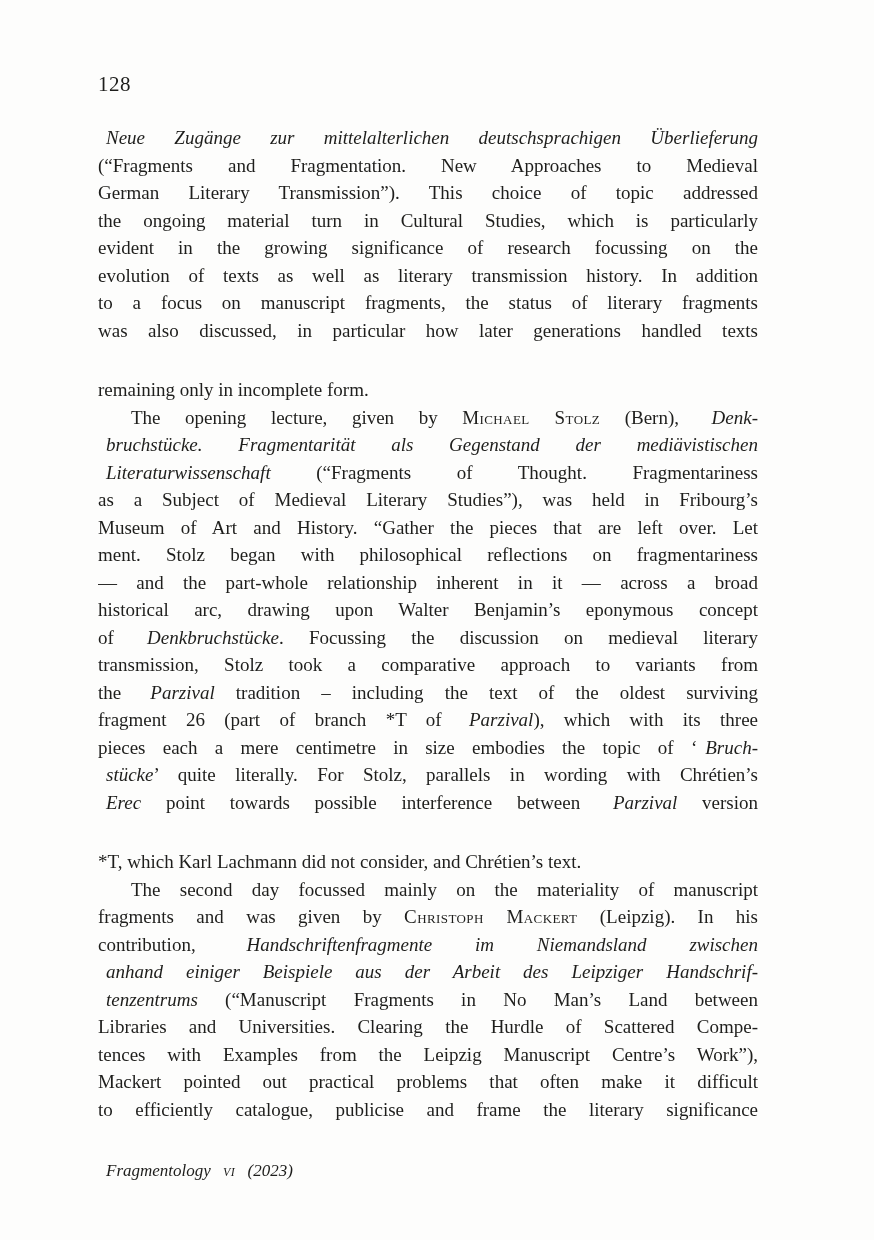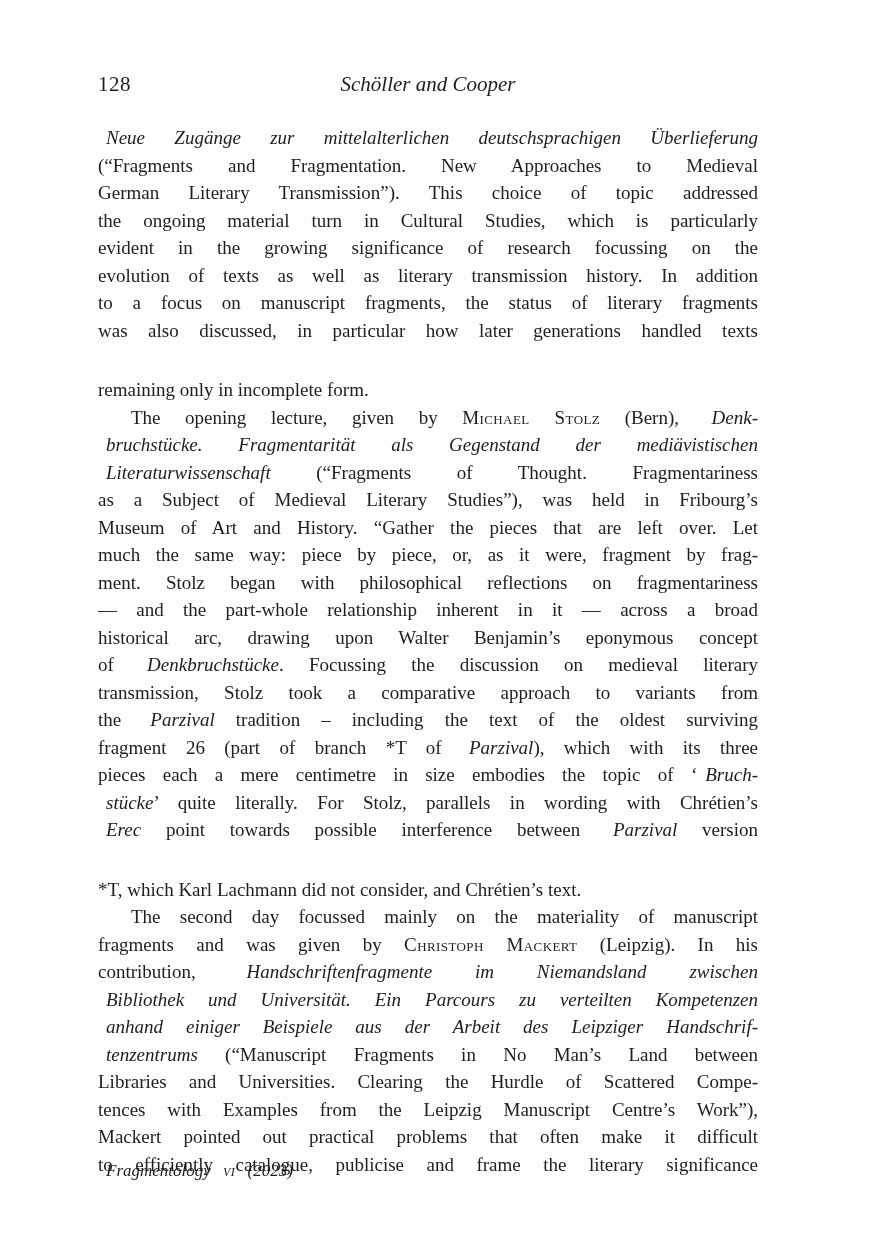--- a/index.html
+++ b/index.html
@@ -61,55 +61,52 @@
     font-family: Liberation Serif, serif;
   }
 </style>
 </head>
 <body>
 
 <div class="page">
 
   <div class="page-header">
     <span class="page-number">128</span>
-    <div class="running-title">Schöller and Cooper</div>
   </div>
 
   <div class="body-text">
 
   <div class="line"><span class="it">Neue Zugänge zur mittelalterlichen deutschsprachigen Überlieferung</span></div>
       <div class="line"><span>(“Fragments and Fragmentation. New Approaches to Medieval</span></div>
       <div class="line"><span>German Literary Transmission”). This choice of topic addressed</span></div>
       <div class="line"><span>the ongoing material turn in Cultural Studies, which is particularly</span></div>
       <div class="line"><span>evident in the growing significance of research focussing on the</span></div>
       <div class="line"><span>evolution of texts as well as literary transmission history. In addition</span></div>
       <div class="line"><span>to a focus on manuscript fragments, the status of literary fragments</span></div>
       <div class="line"><span>was also discussed, in particular how later generations handled texts</span></div>
       <div class="line last"><span>remaining only in incomplete form.</span></div>
       <div class="line indent"><span>The opening lecture, given by </span><span class="sc">Michael Stolz</span><span> (Bern), </span><span class="it">Denk-</span></div>
       <div class="line"><span class="it">bruchstücke. Fragmentarität als Gegenstand der mediävistischen</span></div>
       <div class="line"><span class="it">Literaturwissenschaft</span><span> (“Fragments of Thought. Fragmentariness</span></div>
       <div class="line"><span>as a Subject of Medieval Literary Studies”), was held in Fribourg’s</span></div>
       <div class="line"><span>Museum of Art and History. “Gather the pieces that are left over. Let</span></div>
-      <div class="line"><span>much the same way: piece by piece, or, as it were, fragment by frag-</span></div>
       <div class="line"><span>ment. Stolz began with philosophical reflections on fragmentariness</span></div>
       <div class="line"><span>— and the part-whole relationship inherent in it — across a broad</span></div>
       <div class="line"><span>historical arc, drawing upon Walter Benjamin’s eponymous concept</span></div>
       <div class="line"><span>of </span><span class="it">Denkbruchstücke</span><span>. Focussing the discussion on medieval literary</span></div>
       <div class="line"><span>transmission, Stolz took a comparative approach to variants from</span></div>
       <div class="line"><span>the </span><span class="it">Parzival</span><span> tradition – including the text of the oldest surviving</span></div>
       <div class="line"><span>fragment 26 (part of branch *T of </span><span class="it">Parzival</span><span>), which with its three</span></div>
       <div class="line"><span>pieces each a mere centimetre in size embodies the topic of ‘</span><span class="it">Bruch-</span></div>
       <div class="line"><span class="it">stücke</span><span>’ quite literally. For Stolz, parallels in wording with Chrétien’s</span></div>
       <div class="line"><span class="it">Erec</span><span> point towards possible interference between </span><span class="it">Parzival</span><span> version</span></div>
       <div class="line last"><span>*T, which Karl Lachmann did not consider, and Chrétien’s text.</span></div>
       <div class="line indent"><span>The second day focussed mainly on the materiality of manuscript</span></div>
       <div class="line"><span>fragments and was given by </span><span class="sc">Christoph Mackert</span><span> (Leipzig). In his</span></div>
       <div class="line"><span>contribution, </span><span class="it">Handschriftenfragmente im Niemandsland zwischen</span></div>
-      <div class="line"><span class="it">Bibliothek und Universität. Ein Parcours zu verteilten Kompetenzen</span></div>
       <div class="line"><span class="it">anhand einiger Beispiele aus der Arbeit des Leipziger Handschrif-</span></div>
       <div class="line"><span class="it">tenzentrums</span><span> (“Manuscript Fragments in No Man’s Land between</span></div>
       <div class="line"><span>Libraries and Universities. Clearing the Hurdle of Scattered Compe-</span></div>
       <div class="line"><span>tences with Examples from the Leipzig Manuscript Centre’s Work”),</span></div>
       <div class="line"><span>Mackert pointed out practical problems that often make it difficult</span></div>
       <div class="line"><span>to efficiently catalogue, publicise and frame the literary significance</span></div>
     </div>
 
   <div class="page-footer">
     <span><span class="it">Fragmentology </span><span class="it sc">vi</span><span class="it"> (2023)</span></span>

